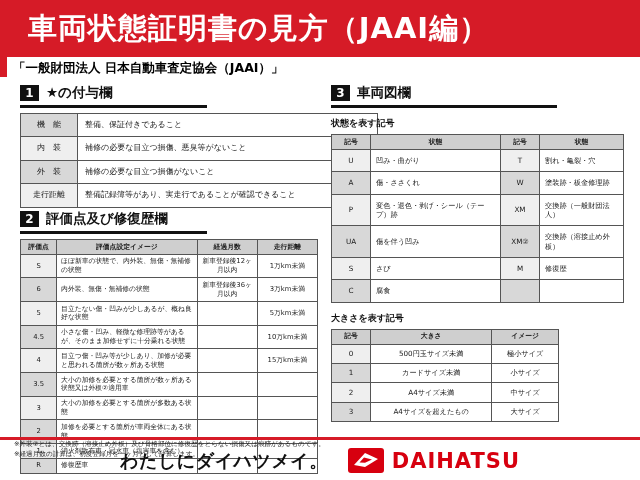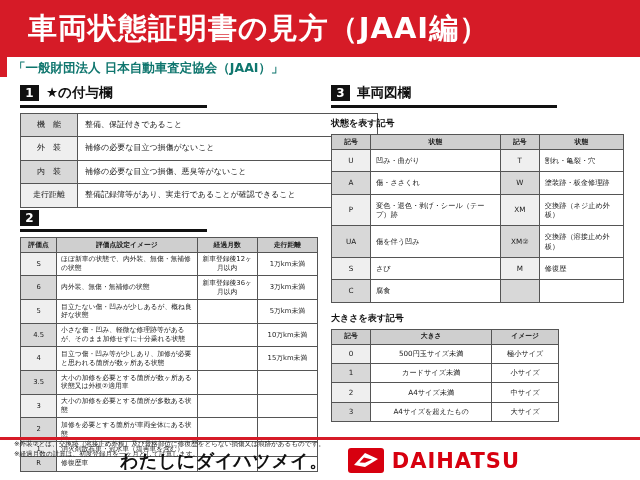--- a/index.html
+++ b/index.html
@@ -13,21 +13,21 @@
   
   .banner {
     position:absolute; top:0; left:0; width:640px; height:57px;
     background:var(--banner_red,#d61b27);
     display:flex; align-items:center; 
     padding:0 14px 0 28px;
     color:#fff; font-weight:bold; font-size:29px; letter-spacing:1px;
     white-space:nowrap;
   }
   .red-tab { position:absolute; top:57px; left:0; width:7px; height:20px; background:var(--banner_red,#d61b27); }
-  .subtitle { position:absolute; top:60px; left:13px; font-size:12.5px; font-weight:bold; color:#0f766e; }
+  .subtitle { position:absolute; top:60px; left:13px; font-size:12.5px; font-weight:bold; color:#000000; }
 
   
   .section { position:absolute; }
   .sec-title {
     display:flex; align-items:center; gap:7px;
     border-bottom:3px solid #111; padding-bottom:3px;
     font-weight:bold; font-size:13.5px; color:#111;
   }
   .num-badge {
     background:#111; color:#fff; min-width:19px; height:16px;
@@ -80,38 +80,39 @@
     <span class="num-badge">1</span>
     <span>★の付与欄</span>
   </div>
   <table class="t-star">
     <tbody>
       <tr>
         <td class="sym">機　能</td>
         <td>整備、保証付きであること</td>
       </tr>
       <tr>
+        <td class="sym">内　装</td>
+        <td>補修の必要な目立つ損傷、悪臭等がないこと</td>
+      </tr>
+      <tr>
         <td class="sym">外　装</td>
         <td>補修の必要な目立つ損傷がないこと</td>
-      </tr>
-      <tr>
-        <td class="sym">内　装</td>
-        <td>補修の必要な目立つ損傷、悪臭等がないこと</td>
       </tr>
       <tr>
         <td class="sym">走行距離</td>
         <td>整備記録簿等があり、実走行であることが確認できること</td>
       </tr>
     </tbody>
   </table>
 </div>
 
 <div class="section" style="left:20px; top:210px; width:298px;">
   <div class="sec-title" style="width:187px;">
     <span class="num-badge">2</span>
+    <span>評価点及び修復歴欄</span>
   </div>
   <table class="t-eval">
     <thead>
       <tr>
         <th>評価点</th>
         <th>評価点設定イメージ</th>
         <th>経過月数</th>
         <th>走行距離</th>
       </tr>
     </thead>
@@ -206,21 +207,21 @@
       <tr>
         <td class="sym">A</td>
         <td>傷・ささくれ</td>
         <td class="sym">W</td>
         <td>塗装跡・板金修理跡</td>
       </tr>
       <tr>
         <td class="sym">P</td>
         <td>変色・退色・剥げ・シール（テープ）跡</td>
         <td class="sym">XM</td>
-        <td>交換跡（ネジ止め外板）</td>
+        <td>交換跡（一般財団法人）</td>
       </tr>
       <tr>
         <td class="sym">UA</td>
         <td>傷を伴う凹み</td>
         <td class="sym">XM②</td>
         <td>交換跡（溶接止め外板）</td>
       </tr>
       <tr>
         <td class="sym">S</td>
         <td>さび</td>

